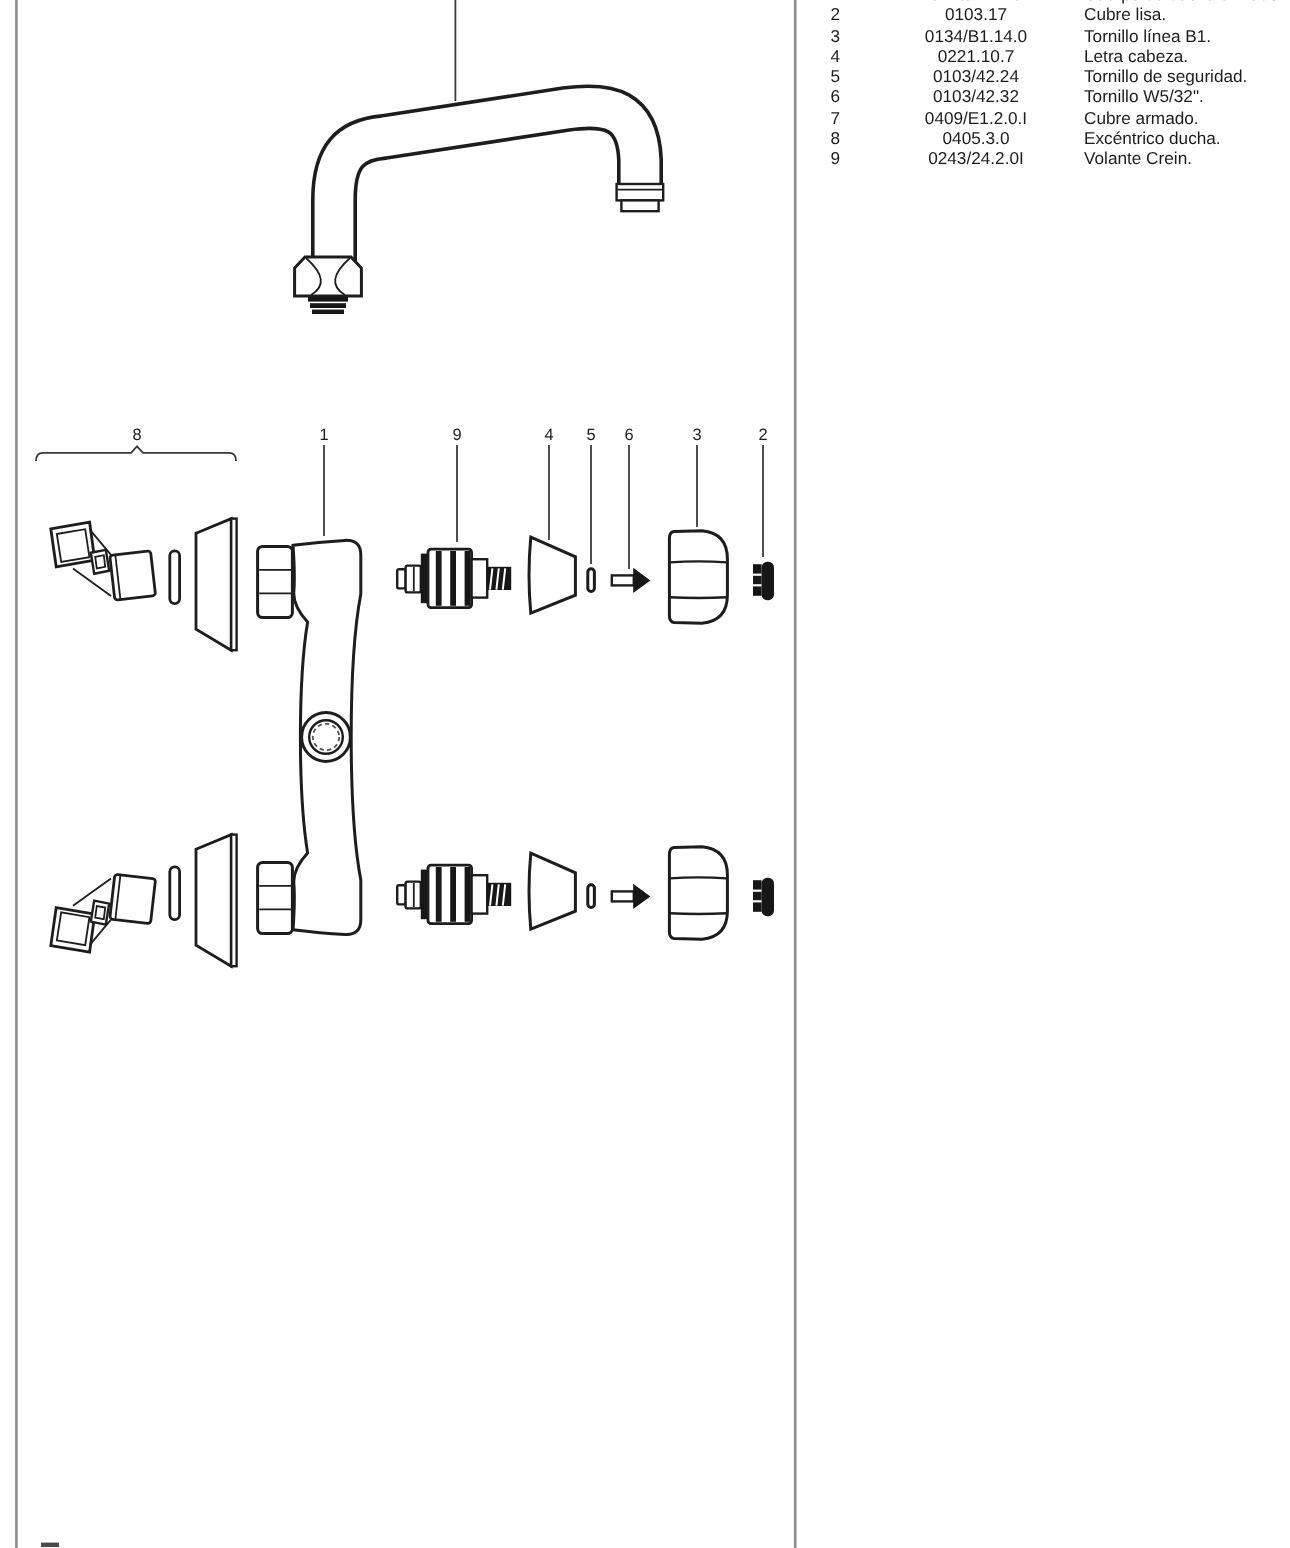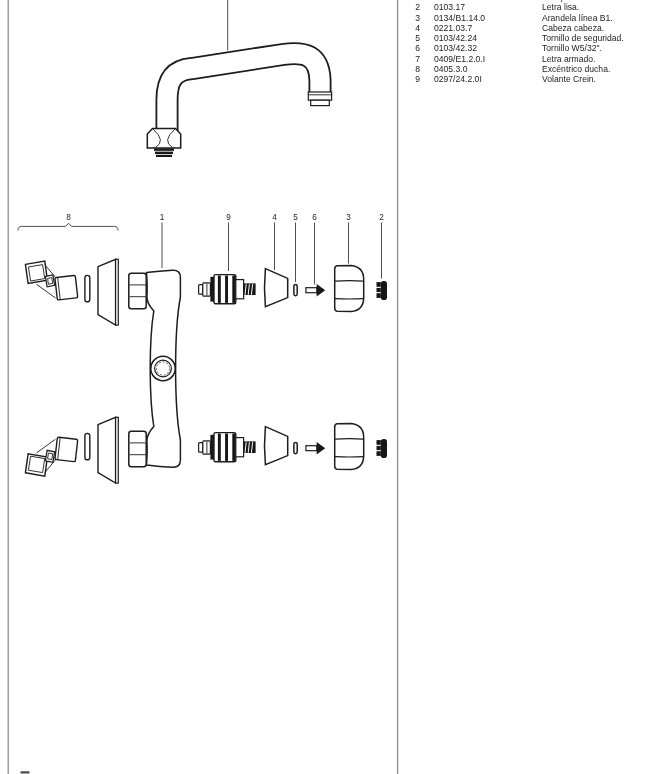--- a/index.html
+++ b/index.html
@@ -2,21 +2,21 @@
 <html><head>
 <meta charset="utf-8">
 <style>
   html,body{margin:0;padding:0;background:#fff;}
   .page{position:relative;width:645px;height:774px;background:#ffffff;overflow:hidden;
         font-family:"Liberation Sans", sans-serif;color:#1c1c1c;}
   
   .parts-table{position:absolute;left:406px;top:-7.8px;font-size:8.6px;}
   .prow{display:flex;height:10.25px;line-height:10.3px;white-space:nowrap;}
   .pnum{width:14px;text-align:right;}
-  .pcode{width:108px;padding-left:14px;}
+  .pcode{width:108px;padding-left:14px;text-align:center;}
   .pdesc{padding-left:0;}
   
   svg.diagram{position:absolute;left:0;top:0;}
   svg .ln{stroke:#1d1d1d;fill:none;}
   svg .w15{stroke-width:1.5;} svg .w14{stroke-width:1.4;} svg .w12{stroke-width:1.2;}
   svg .w09{stroke-width:0.9;} svg .fw{fill:#ffffff;}
   svg .dark{fill:#171717;stroke:none;}
   svg .leader{stroke:#3a3a3a;stroke-width:0.9;fill:none;}
   svg .tube-out{stroke:#1d1d1d;stroke-width:23;fill:none;stroke-linecap:butt;}
   svg .tube-in{stroke:#ffffff;stroke-width:19.4;fill:none;stroke-linecap:butt;}
@@ -30,55 +30,55 @@
 
   <div class="parts-table">
     <div class="prow">
       <span class="pnum">1</span>
       <span class="pcode">0110/B1.1.0</span>
       <span class="pdesc">Cuerpo de ducha armado.</span>
     </div>
     <div class="prow">
       <span class="pnum">2</span>
       <span class="pcode">0103.17</span>
-      <span class="pdesc">Letra lisa.</span>
+      <span class="pdesc">Cubre lisa.</span>
     </div>
     <div class="prow">
       <span class="pnum">3</span>
       <span class="pcode">0134/B1.14.0</span>
-      <span class="pdesc">Arandela línea B1.</span>
+      <span class="pdesc">Tornillo línea B1.</span>
     </div>
     <div class="prow">
       <span class="pnum">4</span>
-      <span class="pcode">0221.03.7</span>
-      <span class="pdesc">Cabeza cabeza.</span>
+      <span class="pcode">0221.10.7</span>
+      <span class="pdesc">Letra cabeza.</span>
     </div>
     <div class="prow">
       <span class="pnum">5</span>
       <span class="pcode">0103/42.24</span>
       <span class="pdesc">Tornillo de seguridad.</span>
     </div>
     <div class="prow">
       <span class="pnum">6</span>
       <span class="pcode">0103/42.32</span>
       <span class="pdesc">Tornillo W5/32".</span>
     </div>
     <div class="prow">
       <span class="pnum">7</span>
       <span class="pcode">0409/E1.2.0.I</span>
-      <span class="pdesc">Letra armado.</span>
+      <span class="pdesc">Cubre armado.</span>
     </div>
     <div class="prow">
       <span class="pnum">8</span>
       <span class="pcode">0405.3.0</span>
       <span class="pdesc">Excéntrico ducha.</span>
     </div>
     <div class="prow">
       <span class="pnum">9</span>
-      <span class="pcode">0297/24.2.0I</span>
+      <span class="pcode">0243/24.2.0I</span>
       <span class="pdesc">Volante Crein.</span>
     </div>
   </div>
 
   <svg class="diagram" width="645" height="774" viewBox="0 0 645 774">
 
     <defs>
 
       <g id="ecc">
         <path class="ln w14 fw" d="M25.4,264.4 L44.8,261.1 L47.4,280.1 L28.1,283.4 Z"></path>

